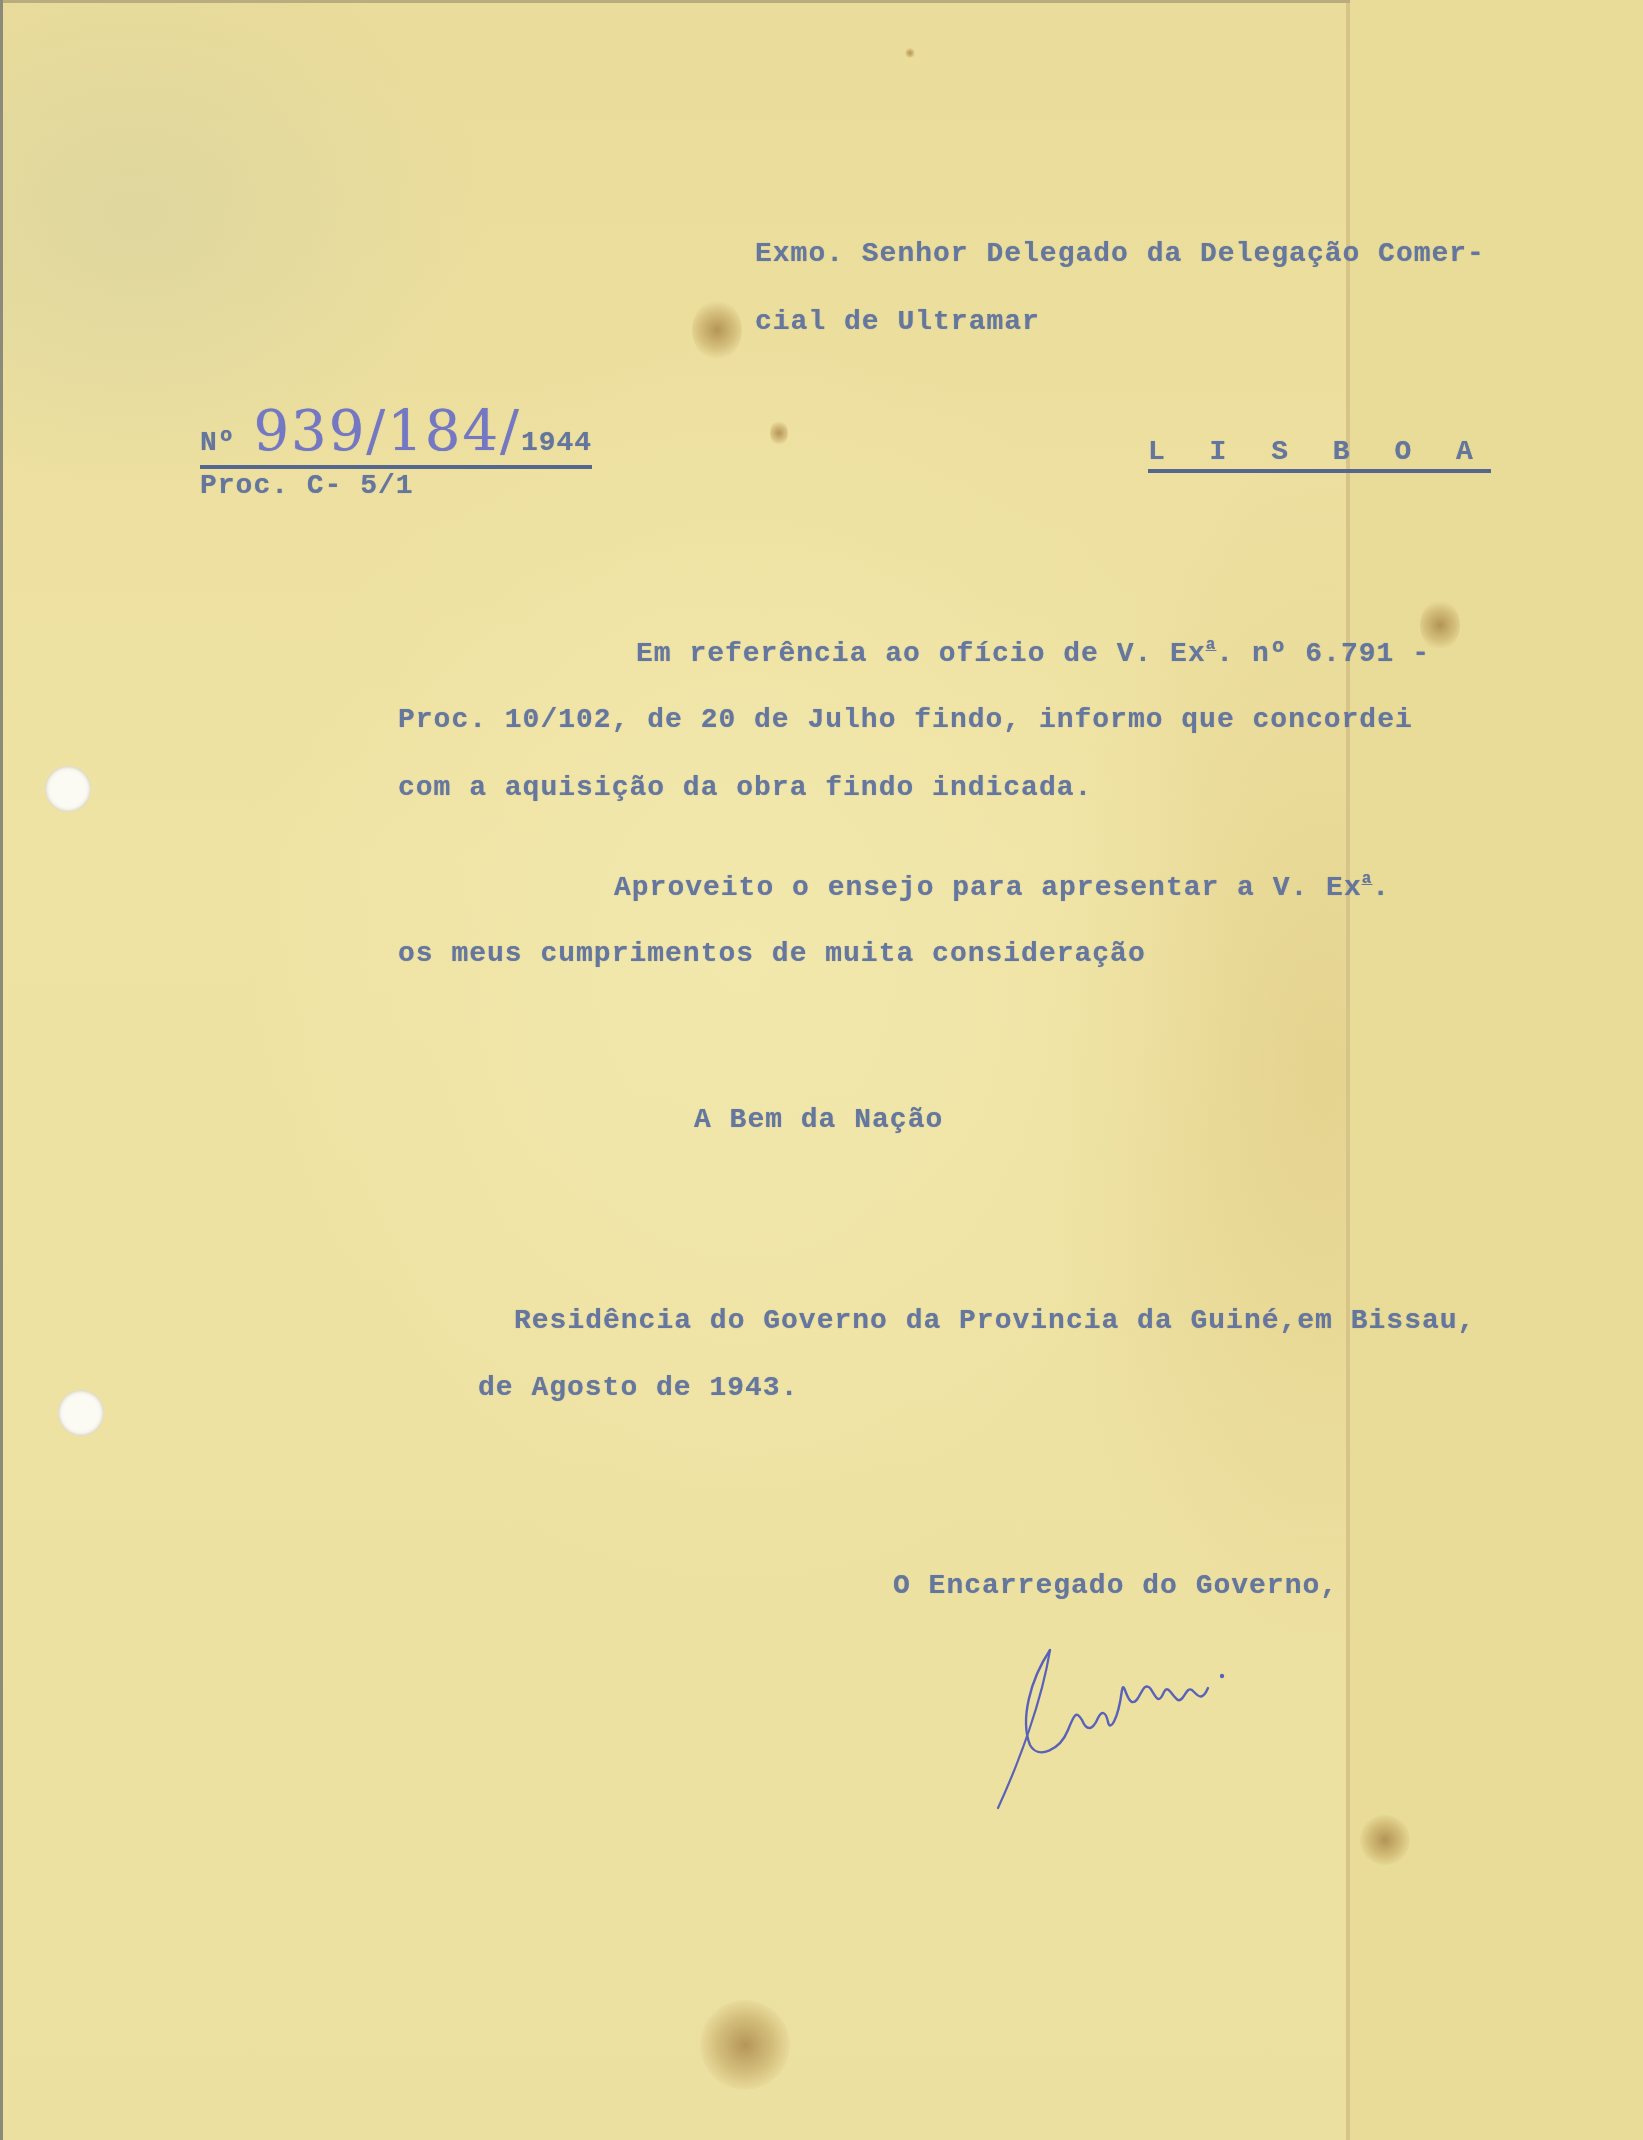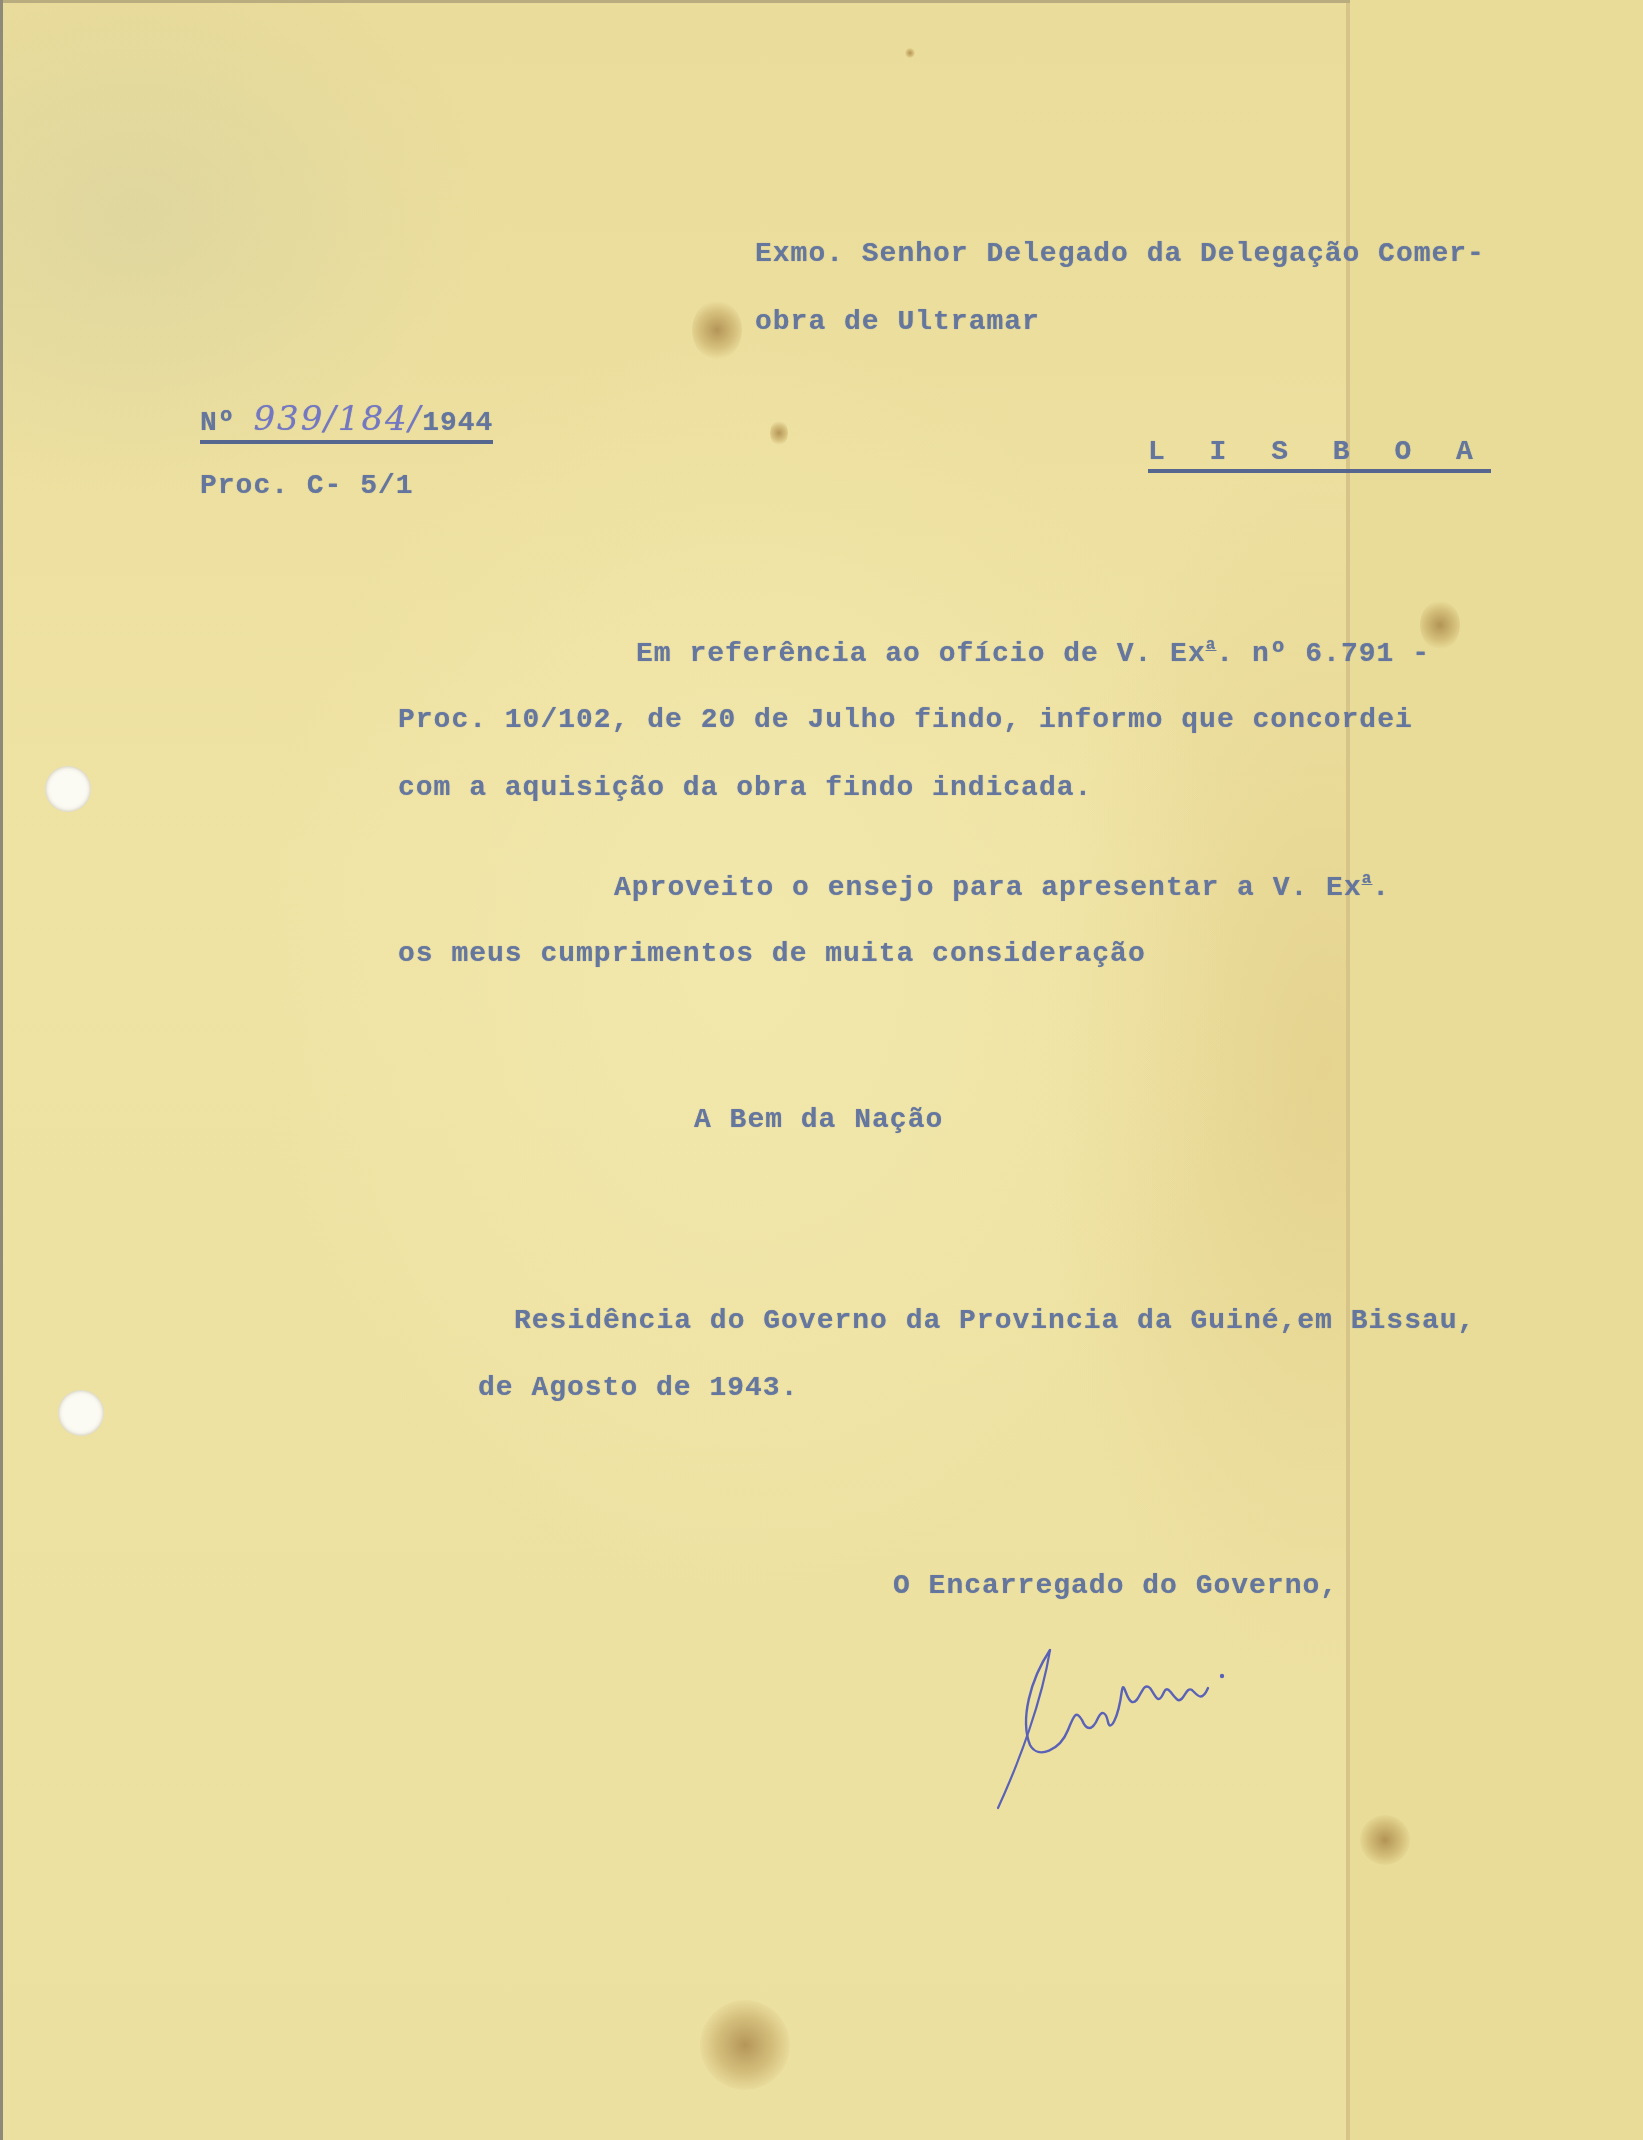--- a/index.html
+++ b/index.html
@@ -43,24 +43,23 @@
       opacity: 0.92;
     }
     .line { position: absolute; white-space: nowrap; }
     .underline-heavy {
       border-bottom: 4px solid #4a5d8e;
       padding-bottom: 2px;
     }
     .spaced { letter-spacing: 14px; }
     .hand {
       font-family: "DejaVu Serif", serif;
-      font-style: italic;
       font-weight: normal;
       color: #6a6fc8;
-      font-size: 34px;
+      font-size: 56px;
       letter-spacing: 2px;
     }
     sup.ord {
       font-size: 16px;
       vertical-align: 12px;
       text-decoration: underline;
     }
     .hole {
       position: absolute;
       width: 46px; height: 46px;
@@ -90,21 +89,21 @@
   <div class="stain" style="left:1420px; top:600px; width:40px; height:50px;"></div>
   <div class="stain" style="left:1360px; top:1815px; width:50px; height:50px;"></div>
   <div class="stain" style="left:700px; top:2000px; width:90px; height:90px;"></div>
   <div class="stain" style="left:905px; top:48px; width:10px; height:10px;"></div>
 
   <div class="hole" style="left:45px; top:766px;"></div>
   <div class="hole" style="left:58px; top:1390px;"></div>
 
   <div class="typed">
     <span class="line" style="left:755px; top:238px;">Exmo. Senhor Delegado da Delegação Comer-</span>
-    <span class="line" style="left:755px; top:306px;">obra de Ultramar</span>
+    <span class="line" style="left:755px; top:306px;">cial de Ultramar</span>
   </div>
 
   <div class="typed underline-heavy" style="left:200px; top:398px;">
     <span>Nº</span>
     <span class="hand">939/184/</span><span>1944</span>
   </div>
   <div class="typed" style="left:200px; top:470px;">
     <span>Proc. C- 5/1</span>
   </div>
 

